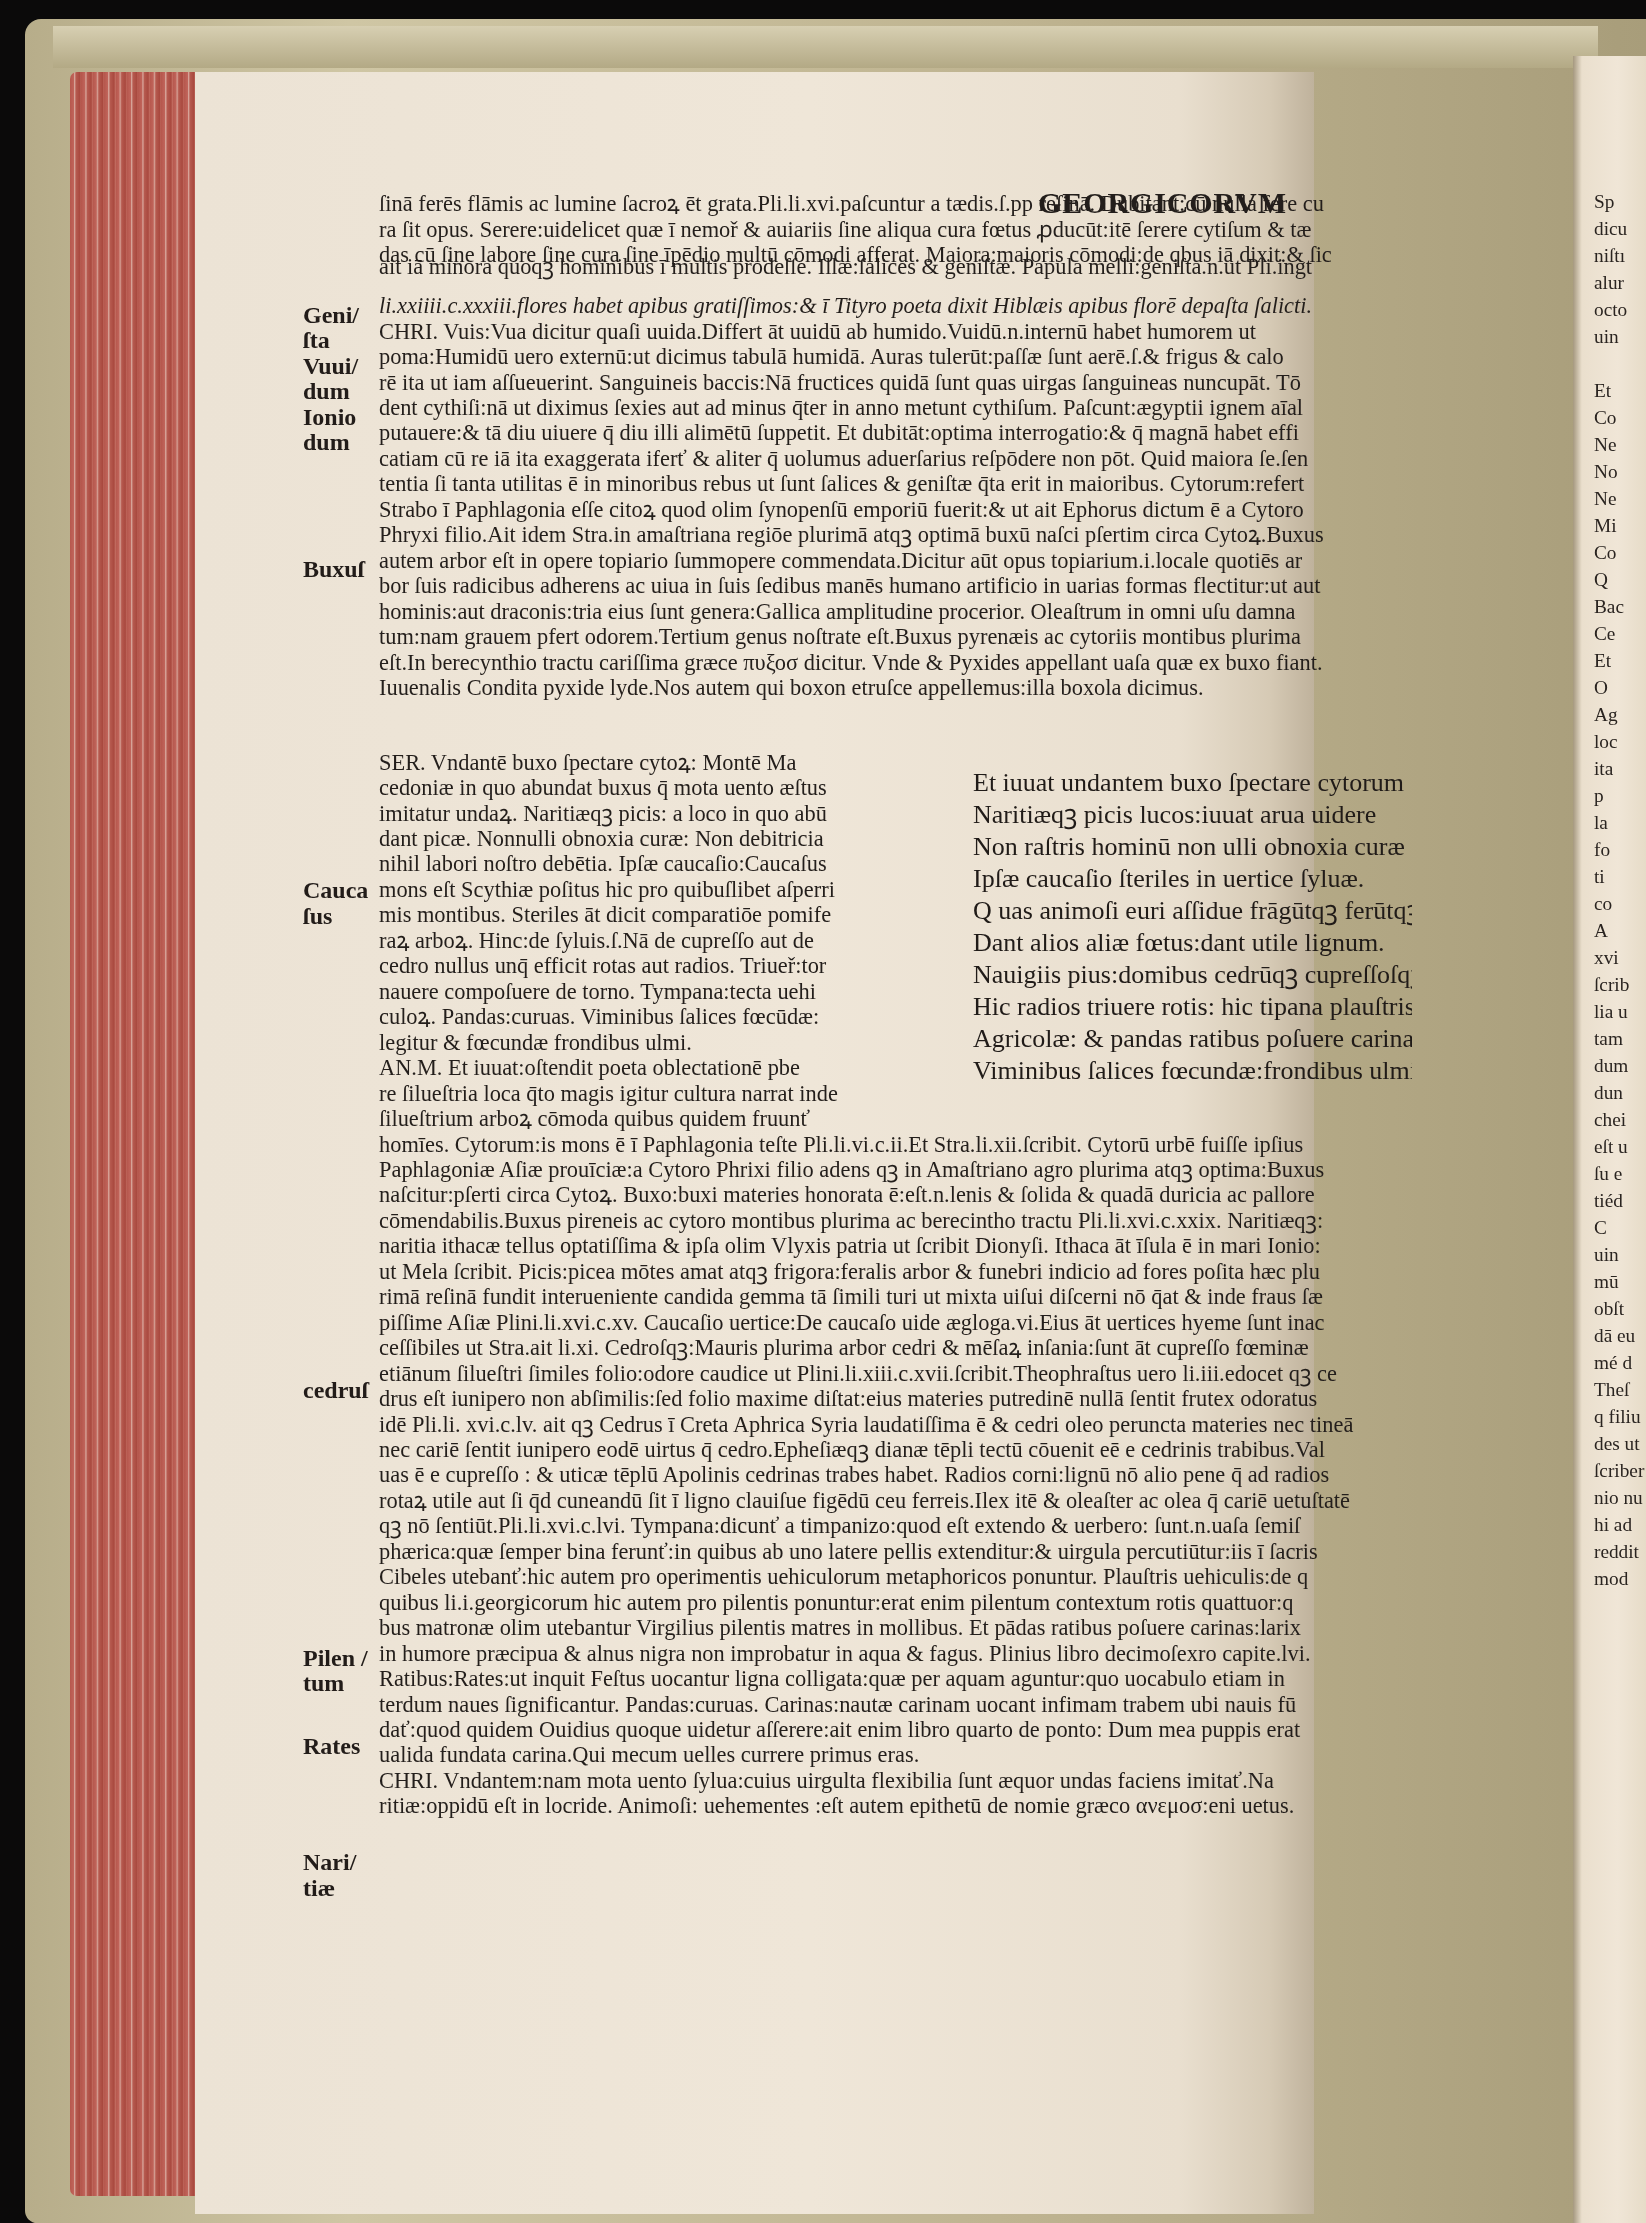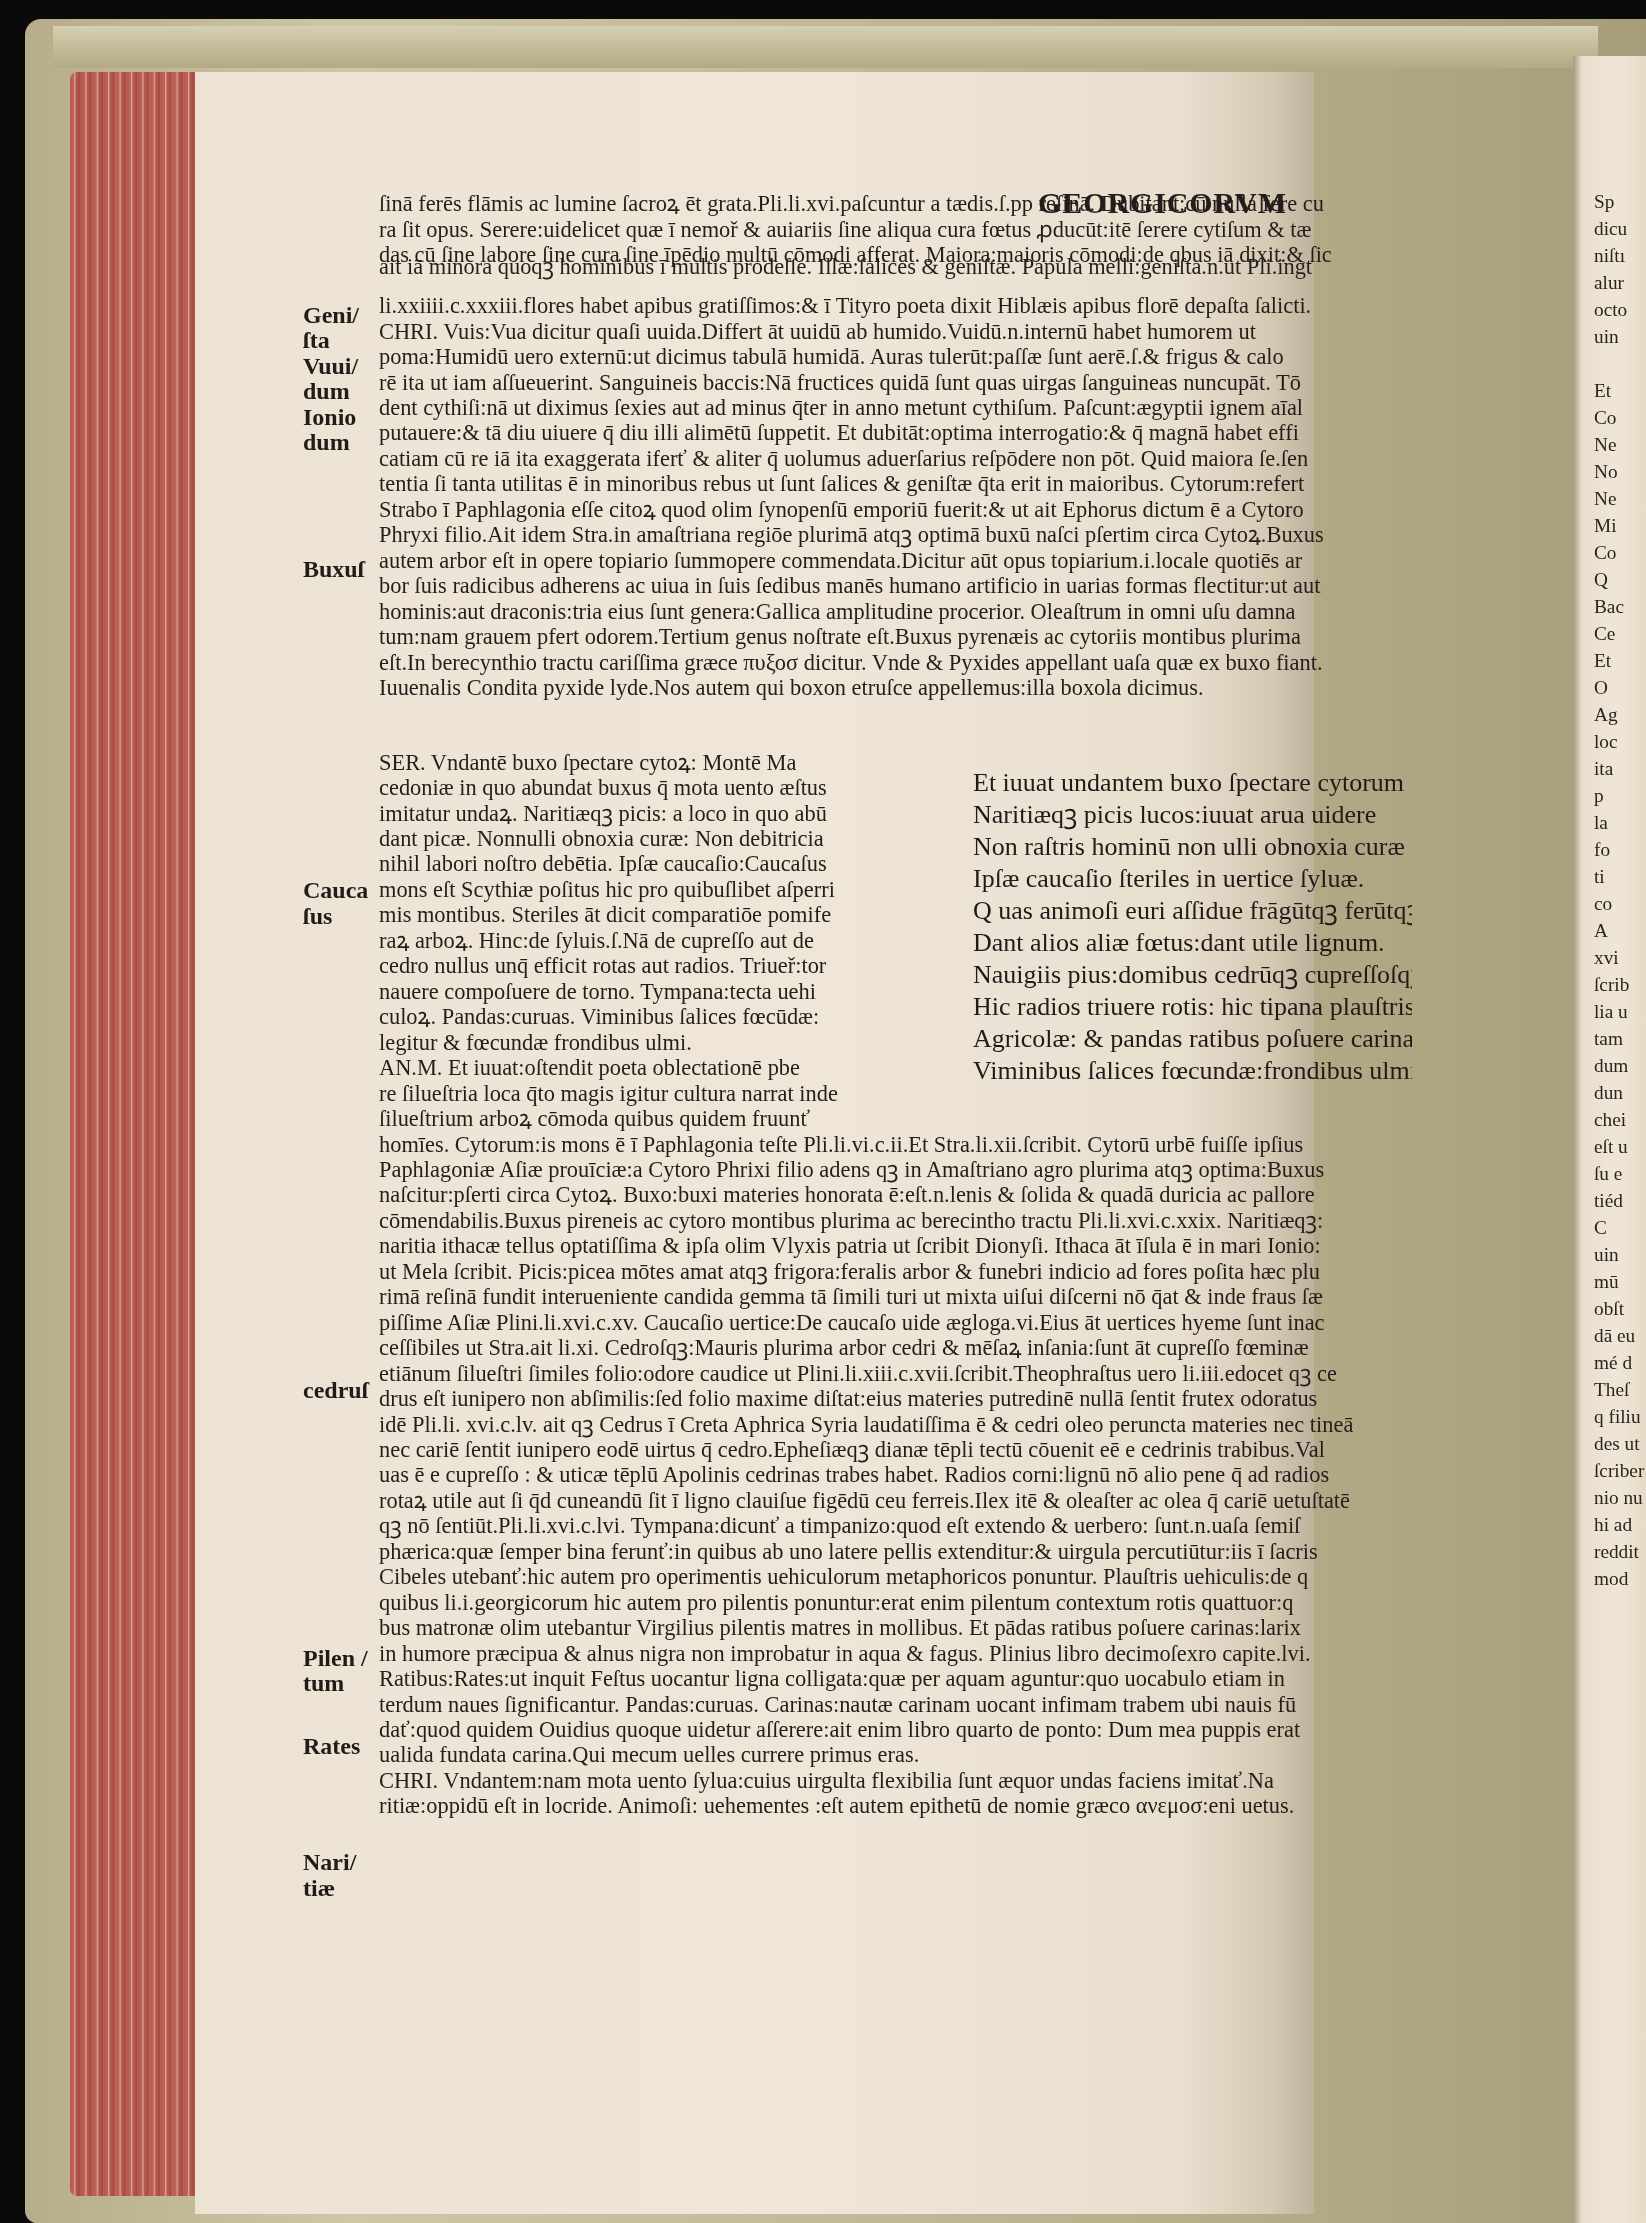--- a/index.html
+++ b/index.html
@@ -48,21 +48,21 @@
 <div class="binding-top"></div>
 <div class="page-edges"></div>
 
 <div class="page">
   <div class="running-head text">GEORGICORVM</div>
   <div id="top-block">
       <div class="line text" style="left: 184px; top: 119px; width: 1018px; overflow: hidden;">ſinā ferēs flāmis ac lumine ſacroꝝ ēt grata.Pli.li.xvi.paſcuntur a tædis.ſ.pp reſinā. Dubitant:cū nulla fere cu</div>
       <div class="line text" style="left: 184px; top: 145px; width: 1018px; overflow: hidden;">ra ſit opus. Serere:uidelicet quæ ī nemoř &amp; auiariis ſine aliqua cura fœtus ꝓducūt:itē ſerere cytiſum &amp; tæ</div>
       <div class="line text" style="left: 184px; top: 170px; width: 1018px; overflow: hidden;">das cū ſine labore ſine cura ſine īpēdio multū cōmodi afferat. Maiora:maioris cōmodi:de qbus iā dixit:&amp; ſic</div>
       <div class="line text" style="left: 184px; top: 182px; width: 1018px; overflow: hidden;">ait iā minora quoqꝫ hominibus ī multis prodeſſe. Illæ:ſalices &amp; geniſtæ. Papula melli:geniſta.n.ut Pli.ingt</div>
-      <div class="line text" style="left: 184px; top: 221px; width: 1018px; overflow: hidden;">li.xxiiii.c.xxxiii.flores habet apibus gratiſſimos:&amp; ī Tityro poeta dixit Hiblæis apibus florē depaſta ſalicti.</div>
+      <div class="line text" style="left: 184px; top: 221px; width: 1018px; overflow: hidden; font-style: italic;">li.xxiiii.c.xxxiii.flores habet apibus gratiſſimos:&amp; ī Tityro poeta dixit Hiblæis apibus florē depaſta ſalicti.</div>
       <div class="line text" style="left: 184px; top: 247px; width: 1018px; overflow: hidden;">CHRI. Vuis:Vua dicitur quaſi uuida.Differt āt uuidū ab humido.Vuidū.n.internū habet humorem ut</div>
       <div class="line text" style="left: 184px; top: 272px; width: 1018px; overflow: hidden;">poma:Humidū uero externū:ut dicimus tabulā humidā. Auras tulerūt:paſſæ ſunt aerē.ſ.&amp; frigus &amp; calo</div>
       <div class="line text" style="left: 184px; top: 298px; width: 1018px; overflow: hidden;">rē ita ut iam aſſueuerint. Sanguineis baccis:Nā fructices quidā ſunt quas uirgas ſanguineas nuncupāt. Tō</div>
       <div class="line text" style="left: 184px; top: 323px; width: 1018px; overflow: hidden;">dent cythiſi:nā ut diximus ſexies aut ad minus q̄ter in anno metunt cythiſum. Paſcunt:ægyptii ignem aīal</div>
       <div class="line text" style="left: 184px; top: 348px; width: 1018px; overflow: hidden;">putauere:&amp; tā diu uiuere q̄ diu illi alimētū ſuppetit. Et dubitāt:optima interrogatio:&amp; q̄ magnā habet effi</div>
       <div class="line text" style="left: 184px; top: 374px; width: 1018px; overflow: hidden;">catiam cū re iā ita exaggerata iferť &amp; aliter q̄ uolumus aduerſarius reſpōdere non pōt. Quid maiora ſe.ſen</div>
       <div class="line text" style="left: 184px; top: 399px; width: 1018px; overflow: hidden;">tentia ſi tanta utilitas ē in minoribus rebus ut ſunt ſalices &amp; geniſtæ q̄ta erit in maioribus. Cytorum:refert</div>
       <div class="line text" style="left: 184px; top: 425px; width: 1018px; overflow: hidden;">Strabo ī Paphlagonia eſſe citoꝝ quod olim ſynopenſū emporiū fuerit:&amp; ut ait Ephorus dictum ē a Cytoro</div>
       <div class="line text" style="left: 184px; top: 450px; width: 1018px; overflow: hidden;">Phryxi filio.Ait idem Stra.in amaſtriana regiōe plurimā atqꝫ optimā buxū naſci pſertim circa Cytoꝝ.Buxus</div>
       <div class="line text" style="left: 184px; top: 476px; width: 1018px; overflow: hidden;">autem arbor eſt in opere topiario ſummopere commendata.Dicitur aūt opus topiarium.i.locale quotiēs ar</div>

